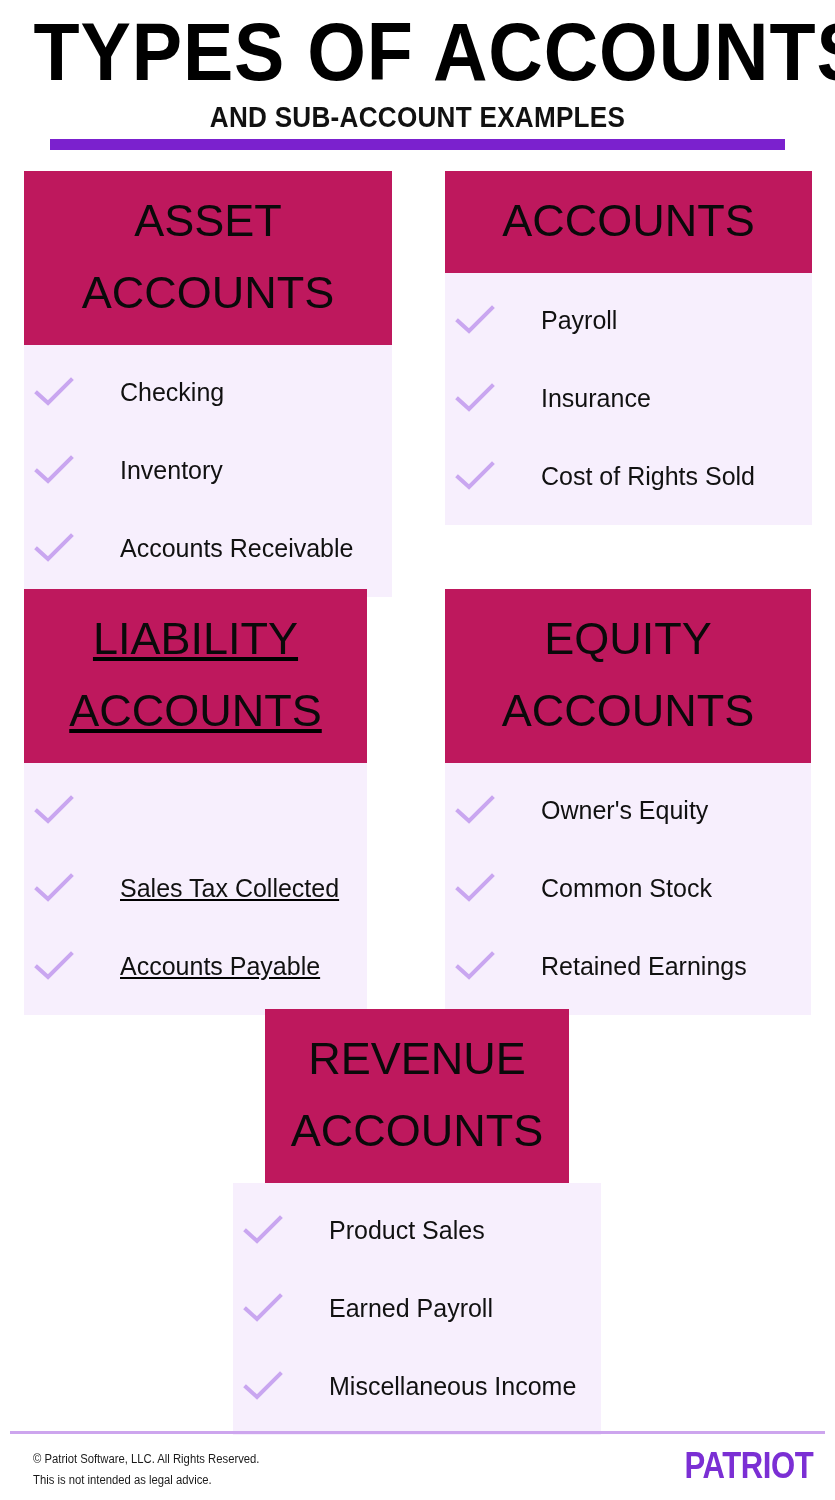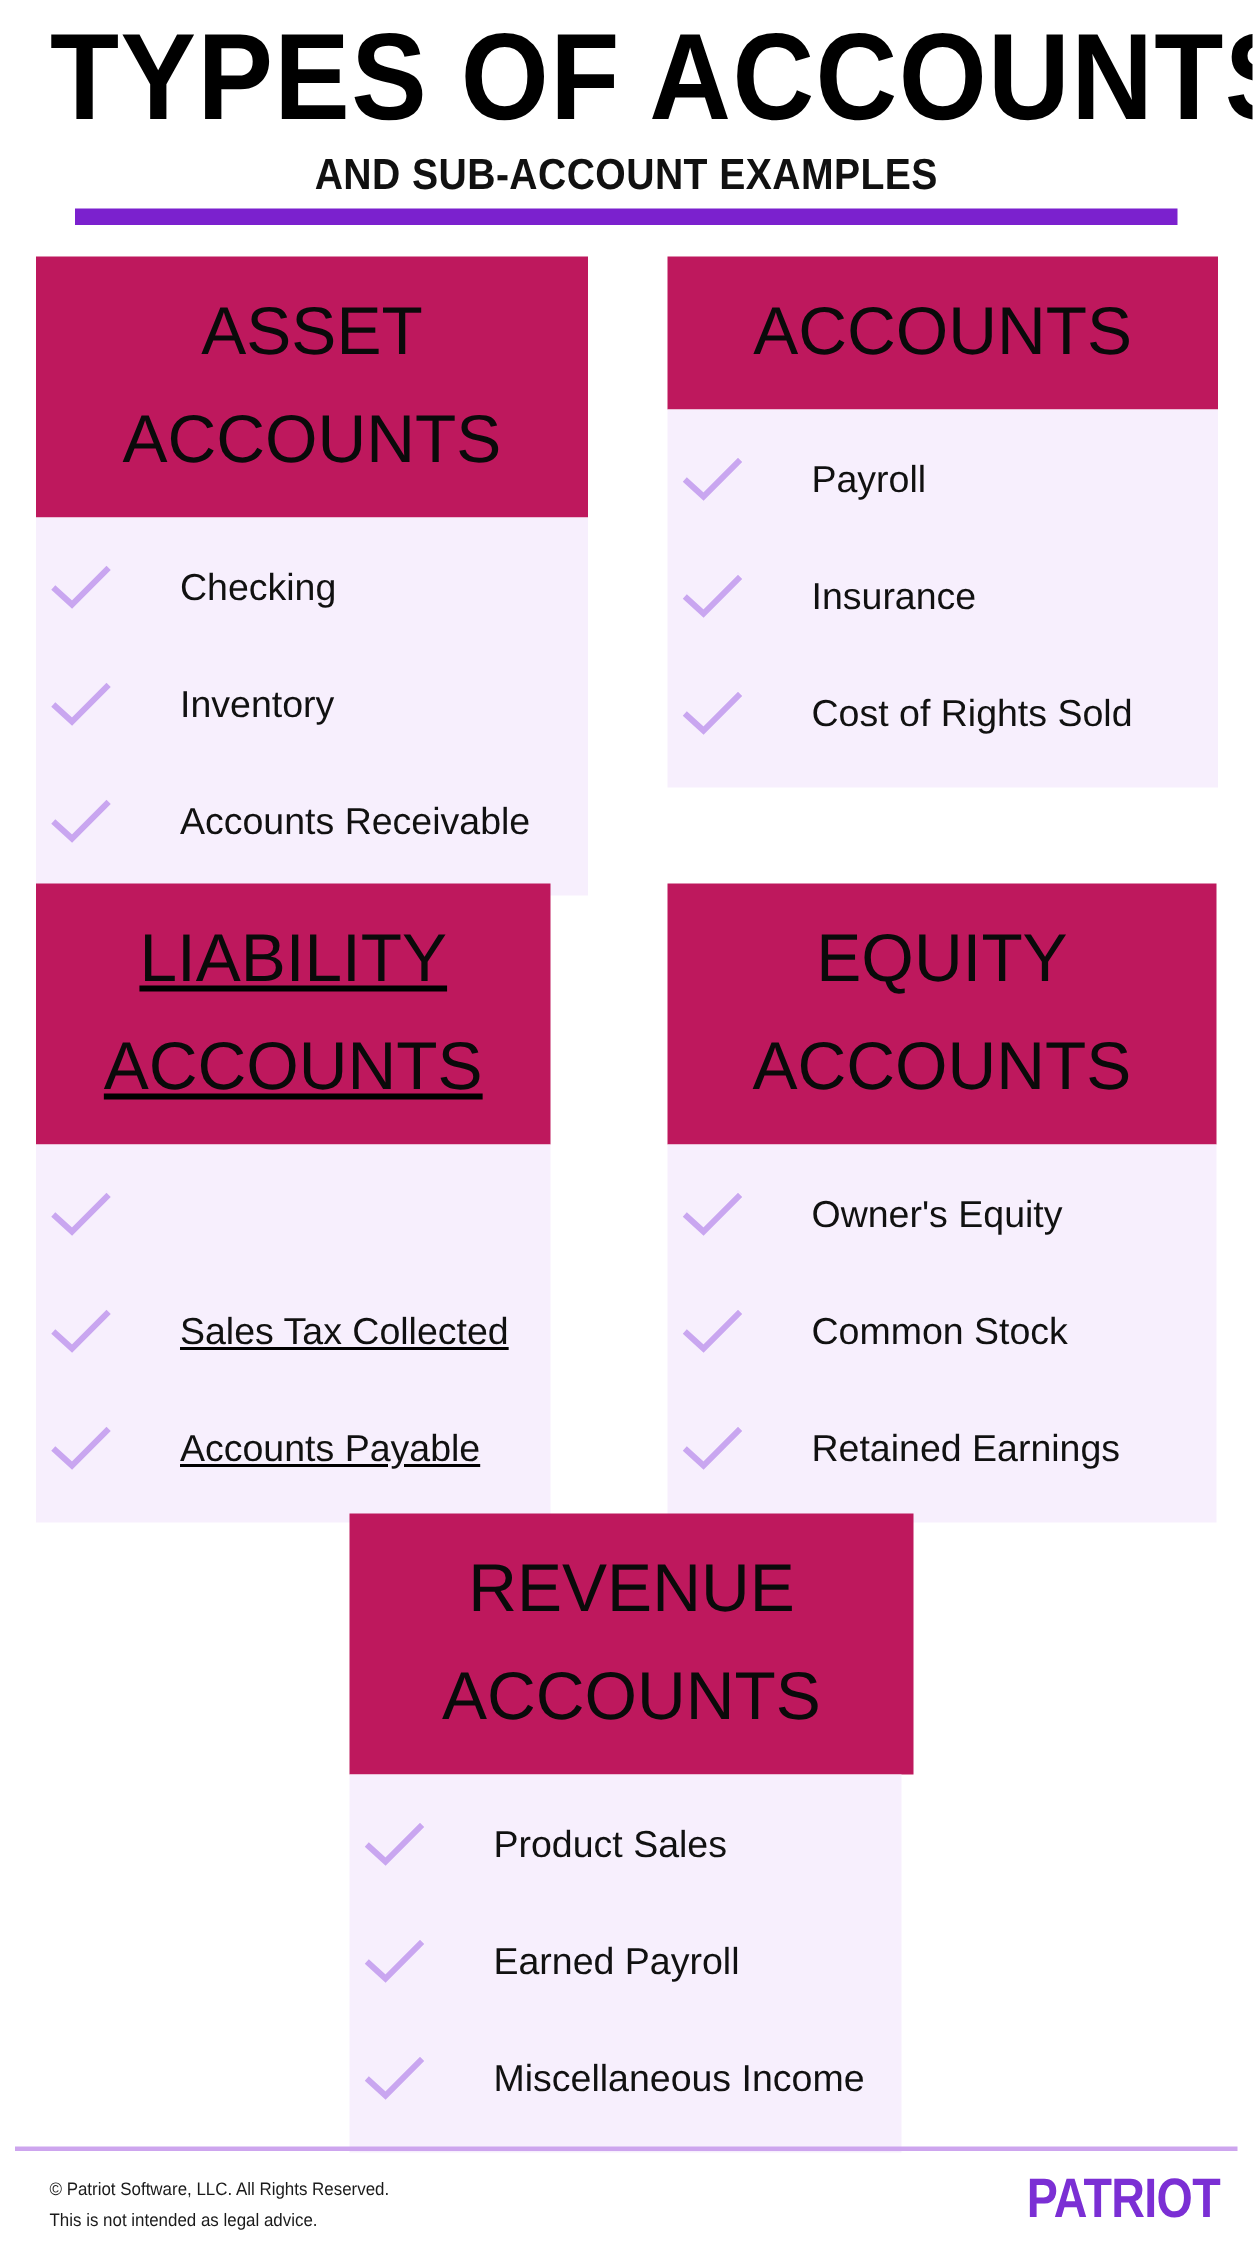--- a/index.html
+++ b/index.html
@@ -101,21 +101,21 @@
     white-space: nowrap;
   }
 
   
   #card-asset     { left: 24px;  top: 171px; width: 368px; }
   #card-expense   { left: 445px; top: 171px; width: 367px; }
   #card-liability { left: 24px;  top: 589px; width: 343px; text-decoration: underline; }
   #card-equity    { left: 445px; top: 589px; width: 366px; }
   #card-revenue   { left: 233px; top: 1009px; width: 368px; }
 
-  #card-revenue .card-head { margin: 0 auto; width: 376px; }
+  #card-revenue .card-head { margin: 0 auto; width: 304px; }
 
   
   .footer-rule {
     position: absolute;
     left: 10px;
     top: 1431px;
     width: 815px;
     height: 3px;
     background: #CDA5EE;
   }

